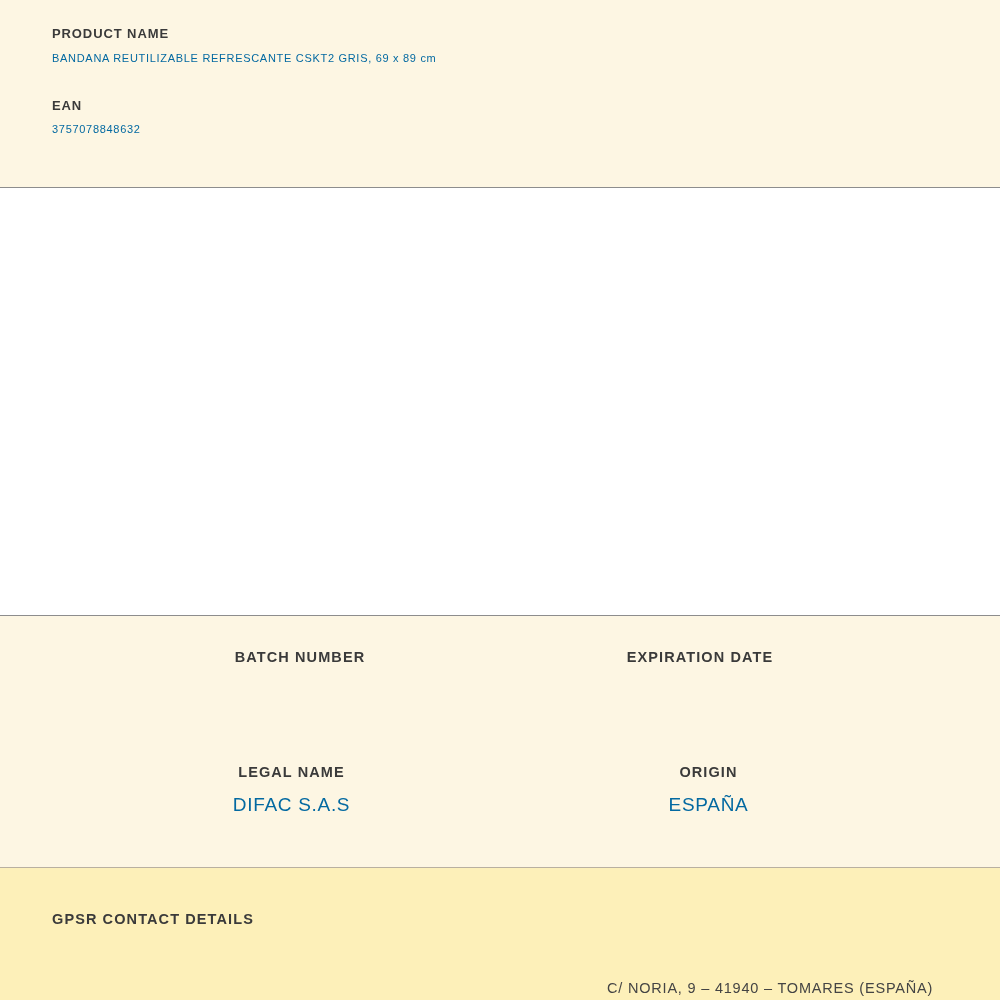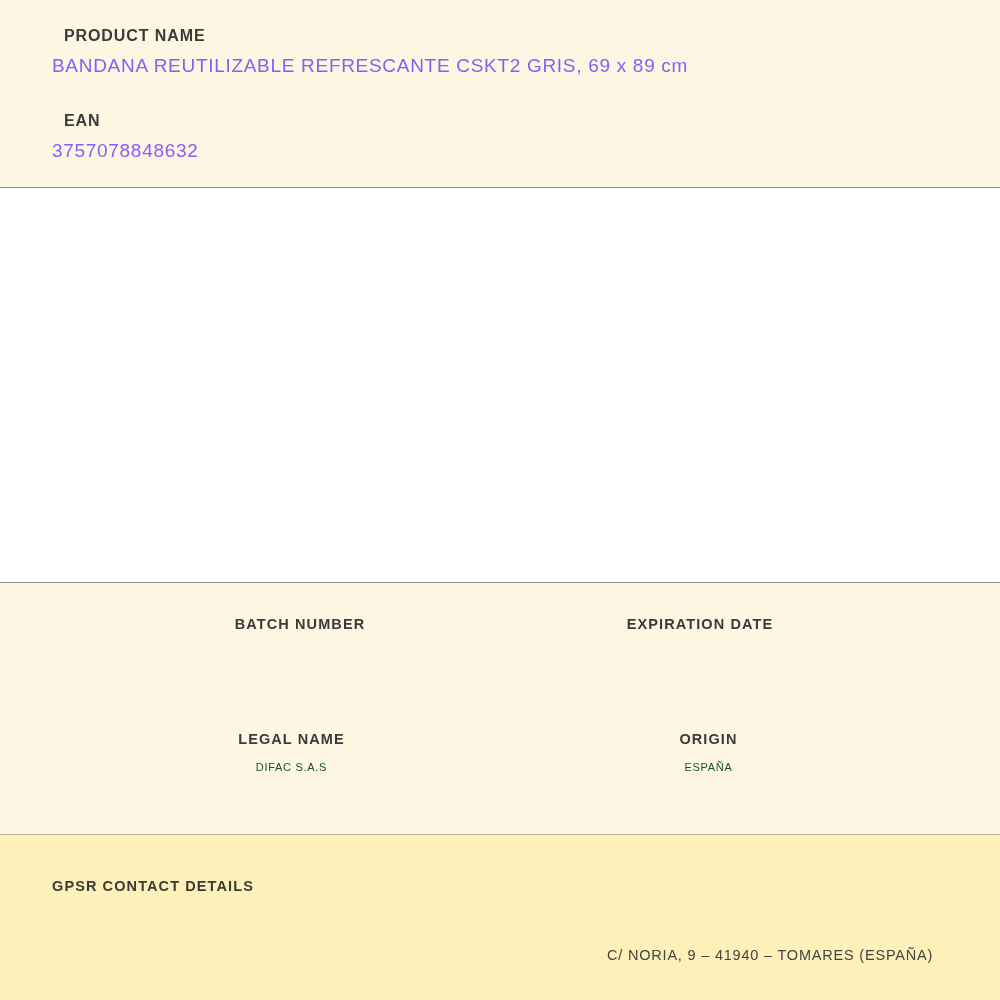--- a/index.html
+++ b/index.html
@@ -28,32 +28,32 @@
     padding: 26px 0 0 0;
     height: 188px;
     box-sizing: border-box;
     border-bottom: 1px solid #8d8d8d;
     position: relative;
   }
   .field {
     padding-left: 52px;
   }
   .field-label {
-    font-size: 16px;
+    font-size: 13px;
     font-weight: bold;
     letter-spacing: 0.9px;
     color: #3a3a3a;
     text-transform: uppercase;
-    margin: 0 0 10px 12px;
+    margin: 0 0 10px 0;
     line-height: 1.2;
   }
   .field-value {
-    font-size: 19px;
+    font-size: 11px;
     letter-spacing: 0.7px;
-    color: #8b5cf6;
+    color: #0369a1;
     margin: 0;
     line-height: 1.2;
   }
   .field-spacer {
     height: 33px;
   }
 
   
   .middle-block {
     background: #ffffff;
@@ -85,32 +85,32 @@
   }
   .info-cell-label {
     font-size: 14.5px;
     font-weight: bold;
     letter-spacing: 1.1px;
     color: #3a3a3a;
     text-transform: uppercase;
     line-height: 1.3;
   }
   .info-cell-value {
-    font-size: 11px;
+    font-size: 19px;
     letter-spacing: 0.7px;
-    color: #14532d;
+    color: #0369a1;
     margin-top: 11px;
     line-height: 1.3;
     min-height: 17px;
   }
 
   
   .gpsr-block {
     background: #fdf0b9;
-    height: 165px;
+    height: 132px;
     box-sizing: border-box;
     position: relative;
   }
   .gpsr-title {
     position: absolute;
     left: 52px;
     top: 43px;
     font-size: 14.5px;
     font-weight: bold;
     letter-spacing: 1.1px;

